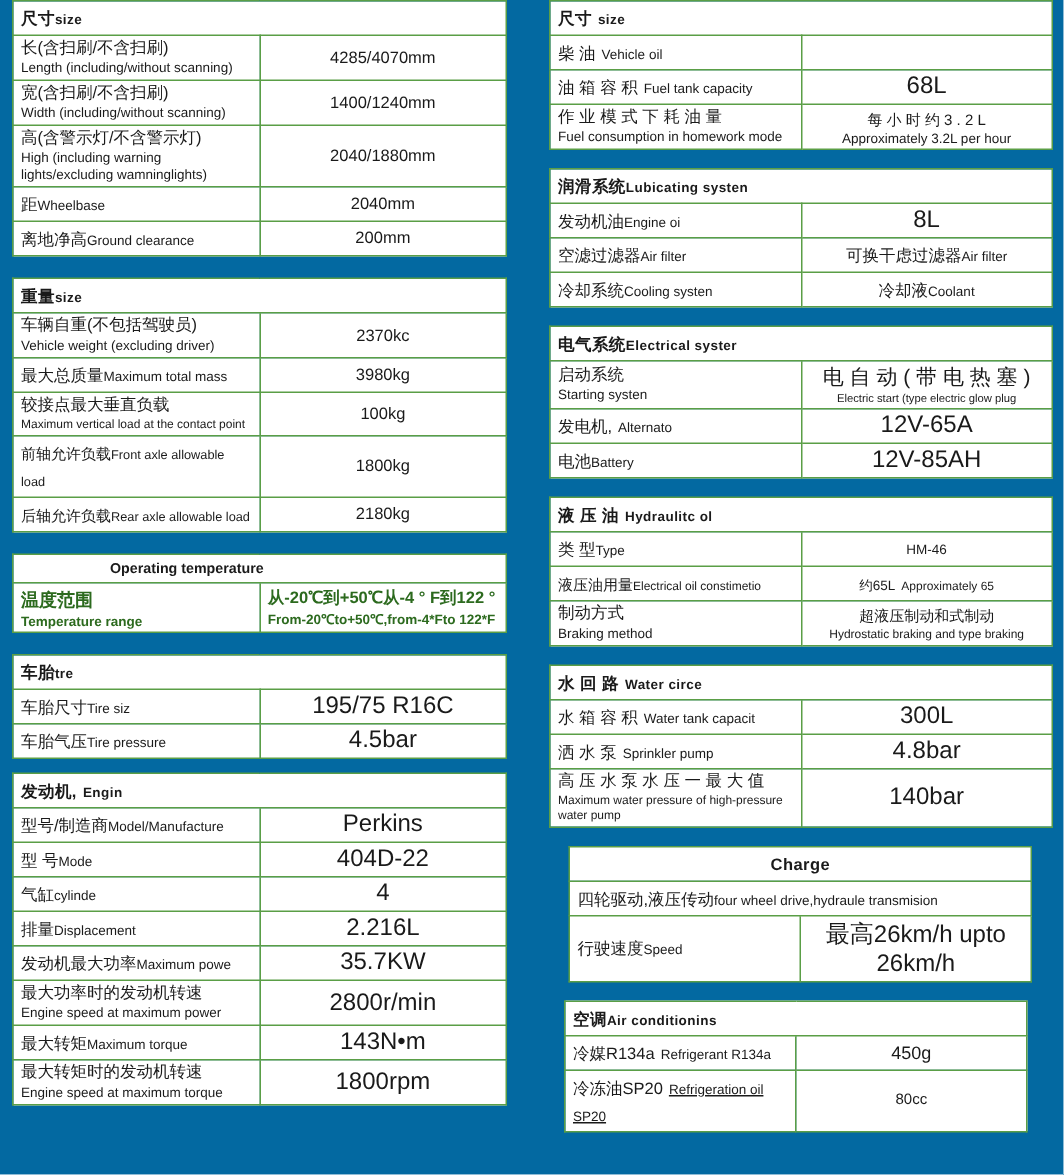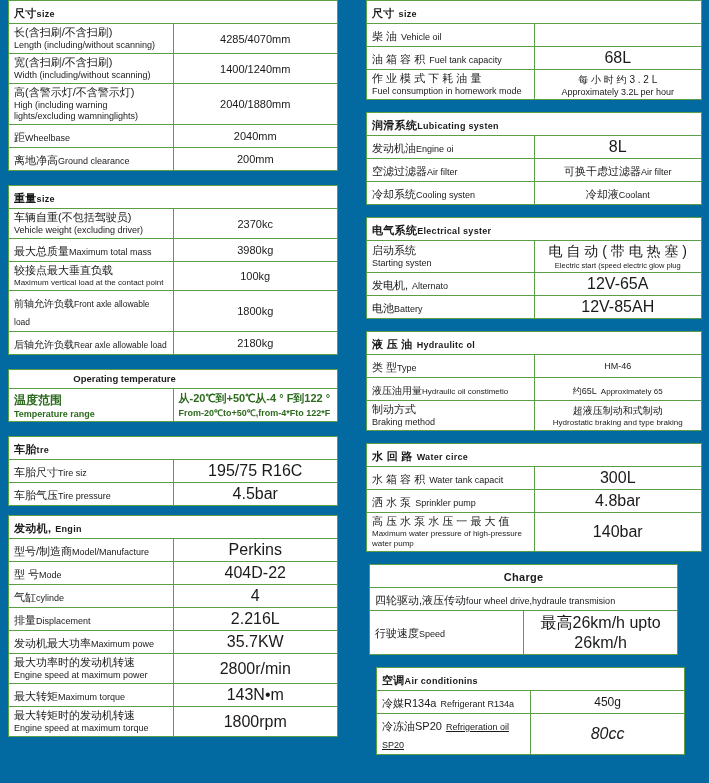--- a/index.html
+++ b/index.html
@@ -361,21 +361,21 @@
           <span class="cn">电气系统</span><span class="en">Electrical syster</span>
         </td>
       </tr>
       <tr>
         <td class="lbl two-line lbl-2line">
           <span class="cn">启动系统</span>
           <span class="en">Starting systen</span>
         </td>
         <td class="val two-line">
           <span class="cn" style="font-size:14px;">电 自 动 ( 带 电 热 塞 )</span>
-          <span class="en" style="font-size:7.5px;">Electric start (speed electric glow plug</span>
+          <span class="en" style="font-size:7.5px;">Electric start (type electric glow plug</span>
         </td>
       </tr>
       <tr>
         <td class="lbl inline">
           <span class="cn">发电机,</span><span class="sp"></span><span class="en">Alternato</span>
         </td>
         <td class="val mid-val">12V-65A</td>
       </tr>
       <tr>
         <td class="lbl inline">
@@ -394,21 +394,21 @@
         </td>
       </tr>
       <tr>
         <td class="lbl inline">
           <span class="cn">类 型</span><span class="en">Type</span>
         </td>
         <td class="val small-val">HM-46</td>
       </tr>
       <tr>
         <td class="lbl inline">
-          <span class="cn" style="font-size:10px;">液压油用量</span><span class="en" style="font-size:8px;">Hydraulic oil constimetio</span>
+          <span class="cn" style="font-size:10px;">液压油用量</span><span class="en" style="font-size:8px;">Electrical oil constimetio</span>
         </td>
         <td class="val inline">
           <span class="cn" style="font-size:9px;">约65L</span><span class="sp"></span><span class="en" style="font-size:8px;">Approximately 65</span>
         </td>
       </tr>
       <tr>
         <td class="lbl two-line lbl-2line">
           <span class="cn">制动方式</span>
           <span class="en">Braking method</span>
         </td>
@@ -442,21 +442,21 @@
       <tr>
         <td class="lbl two-line lbl-2line">
           <span class="cn">高 压 水 泵 水 压 一 最 大 值</span>
           <span class="en" style="font-size:8px;">Maximum water pressure of high-pressure water pump</span>
         </td>
         <td class="val mid-val">140bar</td>
       </tr>
     </tbody>
       </table>
 
-    <table class="tbl" style="margin-top:12px; width:92%; margin-left:3px;">
+    <table class="tbl" style="margin-top:12px; width:92%; margin-left:13px;">
       <tbody>
           <tr class="hdr">
         <td colspan="2" style="text-align:center;">
           <span class="cn">Charge</span>
         </td>
       </tr>
       <tr>
         <td class="lbl inline" colspan="2">
           <span class="cn">四轮驱动,液压传动</span><span class="en">four wheel drive,hydraule transmision</span>
         </td>
@@ -480,19 +480,19 @@
       <tr>
         <td class="lbl inline">
           <span class="cn">冷媒R134a</span><span class="sp"></span><span class="en">Refrigerant R134a</span>
         </td>
         <td class="val" style="font-size:12px;">450g</td>
       </tr>
       <tr>
         <td class="lbl inline">
           <span class="cn">冷冻油SP20</span><span class="sp"></span><span class="en underline">Refrigeration oil SP20</span>
         </td>
-        <td class="val" style="font-size:16px;font-style:italic;">80cc</td>
+        <td class="val" style="font-size:10px;">80cc</td>
       </tr>
     </tbody>
       </table>
 
   </div>
 </div>
 
 </body></html>

